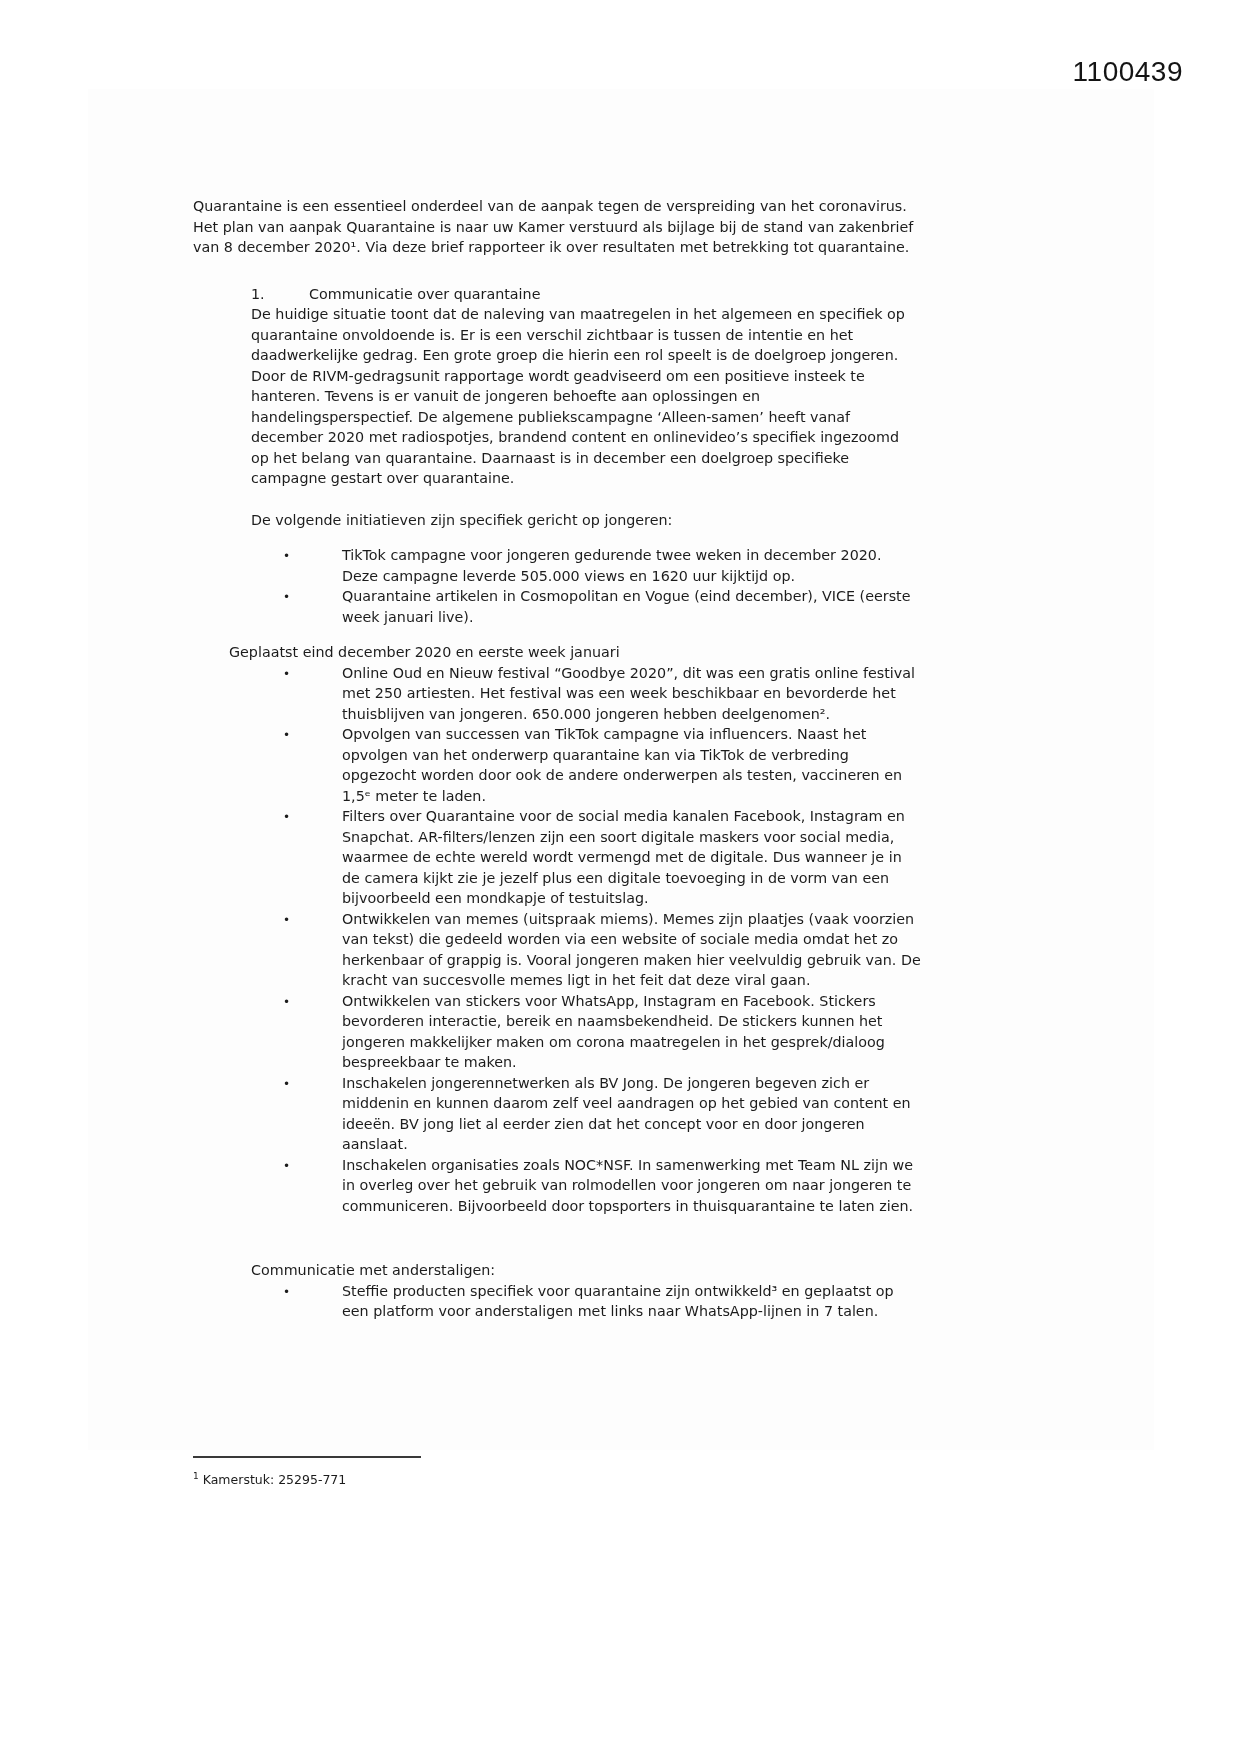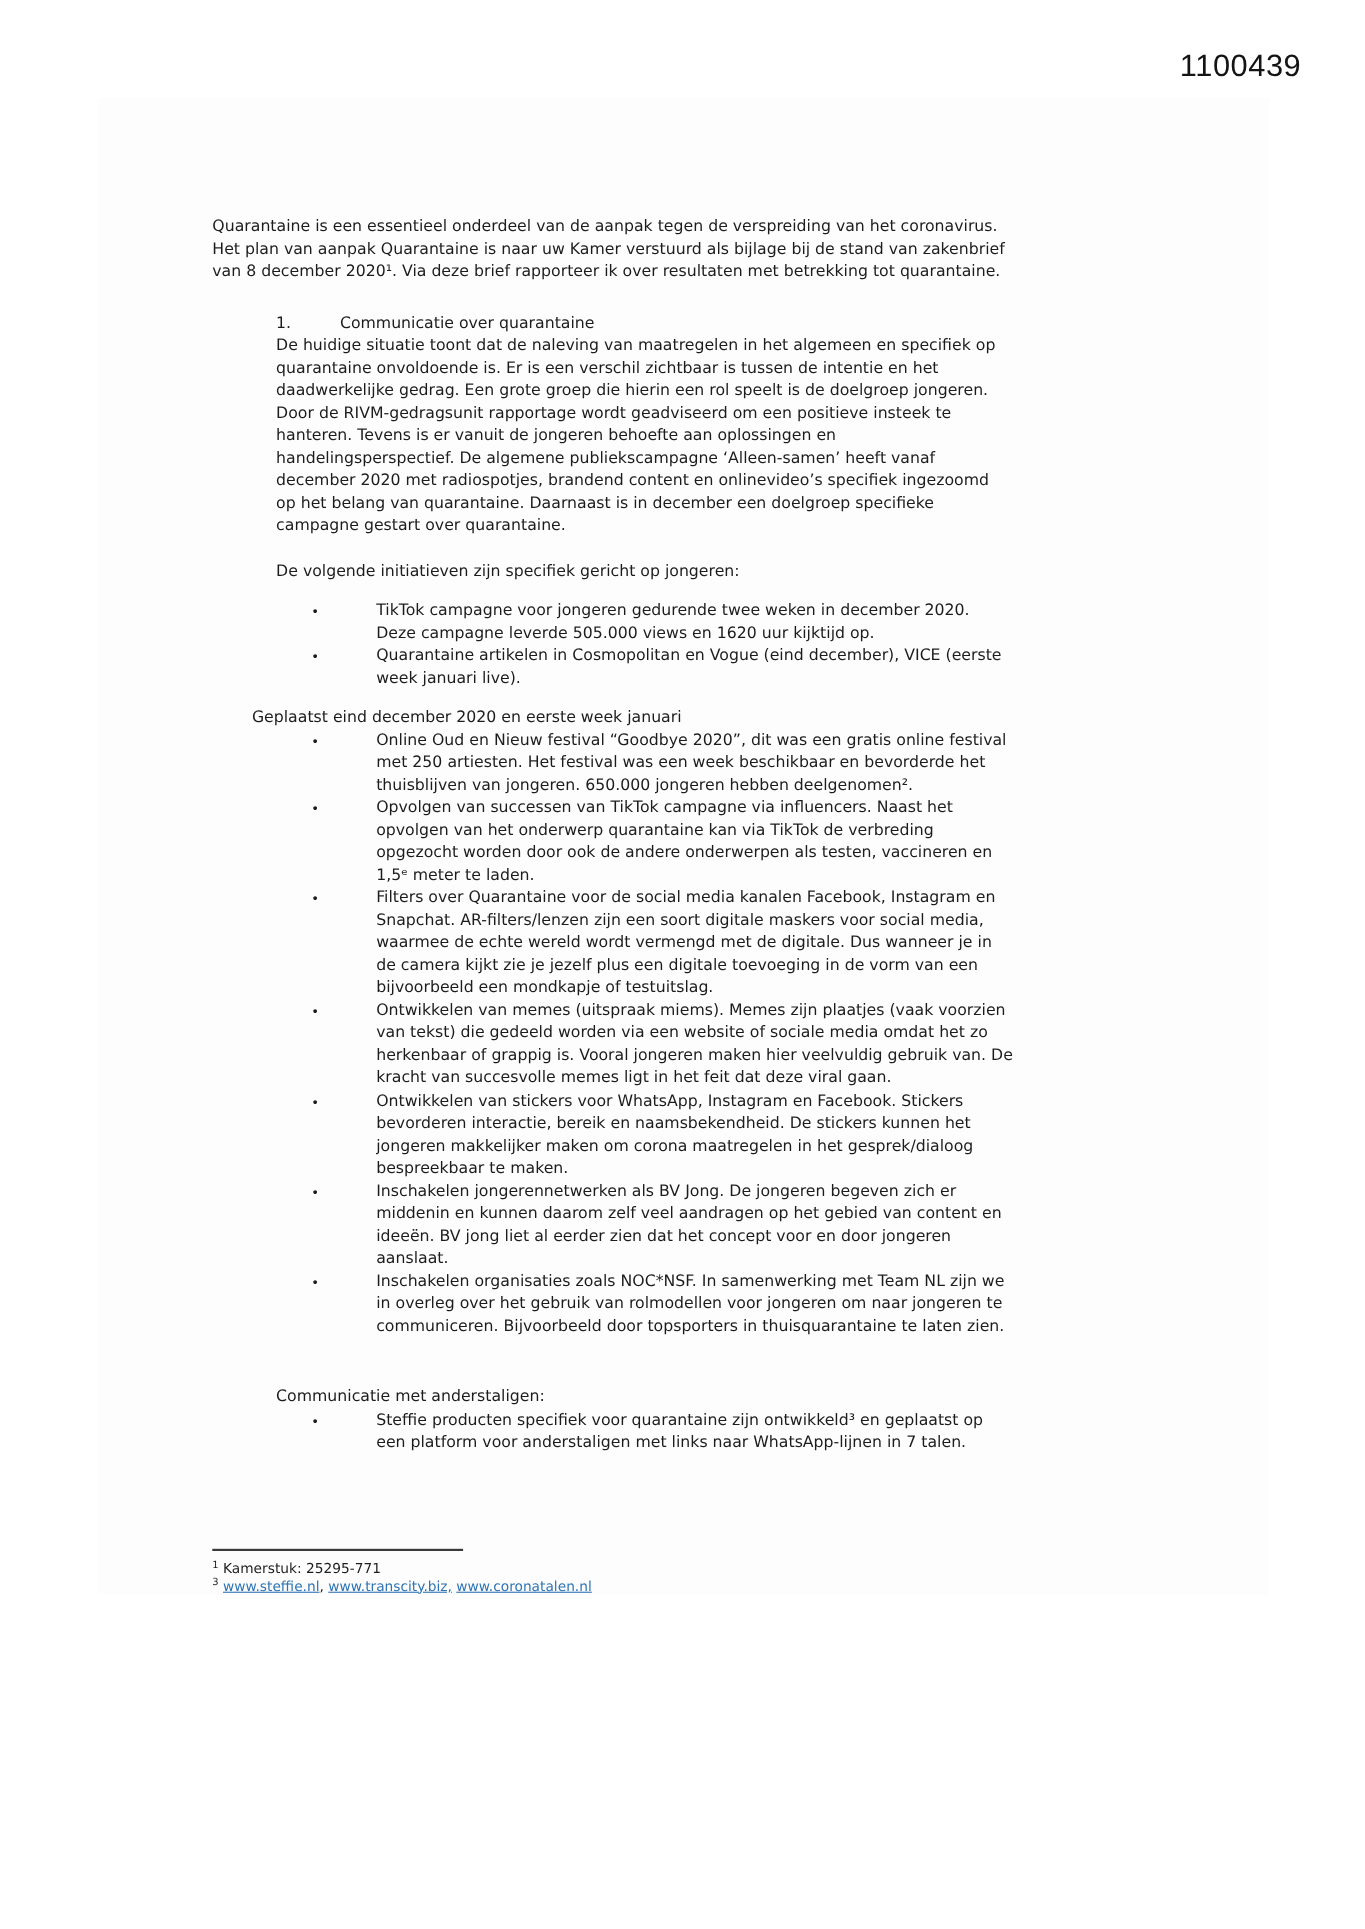--- a/index.html
+++ b/index.html
@@ -7,42 +7,42 @@
   body {
     width:1241px; height:1754px; position:relative;
     font-family:"DejaVu Sans", sans-serif;
     color:#1c1c1c;
   }
   .scan-area {
     position:absolute; left:88px; top:89px; width:1066px; height:1361px;
     background:#fdfdfd;
   }
   .page-number {
-    position:absolute; top:44px; right:58px;
+    position:absolute; top:56px; right:58px;
     font-family:"Liberation Sans", sans-serif;
     font-size:28px; color:#141414; letter-spacing:0.5px;
   }
   .content {
     position:absolute; left:193px; top:196px; width:728px;
     font-size:14.3px; line-height:20.5px;
   }
   .doc-heading { font-weight:bold; font-size:14.6px; }
   .gap-lg { margin-top:26px; }
   .gap-md { margin-top:21px; }
   .gap-sm { margin-top:15px; }
   .indent1 { margin-left:58px; }
   .indent2 { margin-left:36px; }
   .section-title-row { display:flex; }
   .section-num { width:58px; flex:none; }
   .bullet-row { display:flex; margin-left:90px; }
   .bullet-marker { width:27px; flex:none; font-size:12px; padding-top:1px; }
   .bullet-text { flex:1;margin-left:32px; }
   .footnotes {
-    position:absolute; left:193px; top:1408px; width:740px;
-    font-size:12.5px; line-height:13px;
+    position:absolute; left:193px; top:1456px; width:740px;
+    font-size:12.5px; line-height:23px;
   }
   .footnote-rule { width:228px; border-top:2px solid #3a3a3a; margin-bottom:7px; }
   .fnmark { vertical-align:super; font-size:9px; margin-right:4px; }
   .fn-line { margin-bottom:0.5px; }
   .link { color:#2e74b5; text-decoration:underline; cursor:pointer; }
 </style>
 </head>
 <body>
 
 <div class="scan-area"></div>
@@ -118,14 +118,13 @@
       <span class="bullet-marker">•</span>
       <span class="bullet-text">Steffie producten specifiek voor quarantaine zijn ontwikkeld³ en geplaatst op een platform voor anderstaligen met links naar WhatsApp-lijnen in 7 talen.</span>
     </div>
   </div>
 
 </div>
 
 <div class="footnotes">
   <div class="footnote-rule"></div>
   <div class="fn-line"><span class="fnmark">1</span><span>Kamerstuk: 25295-771</span></div>
-  <div class="fn-line"><span class="fnmark">3</span><span class="link">www.steffie.nl</span><span>, </span><span class="link">www.transcity.biz,</span><span> </span><span class="link">www.coronatalen.nl</span></div>
 </div>
 
 </body></html>

